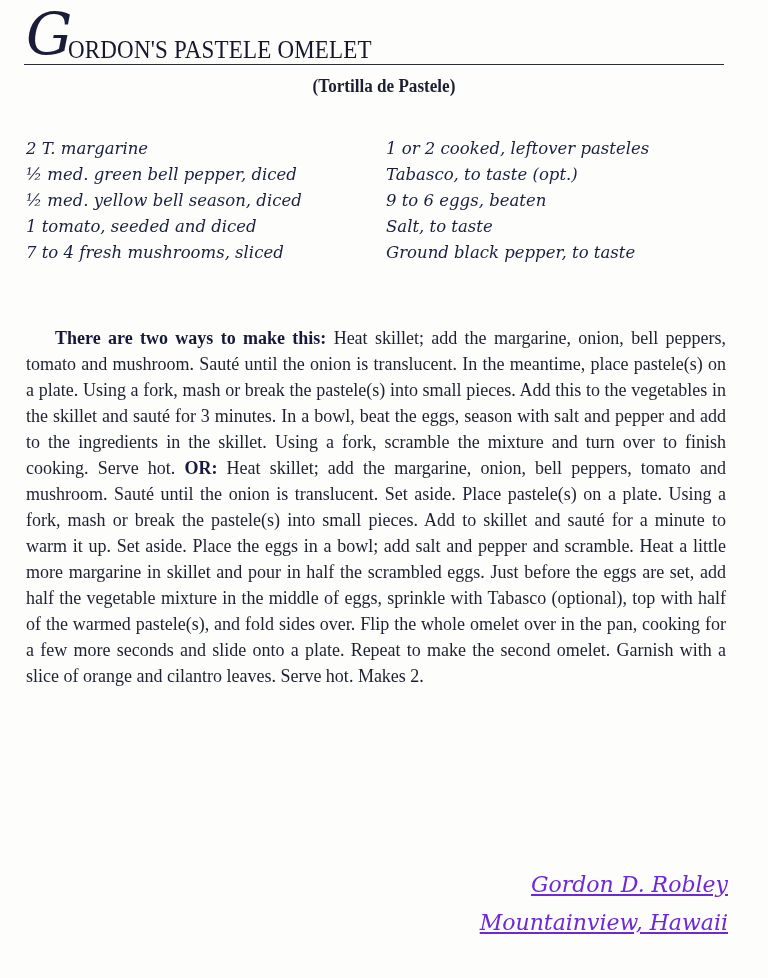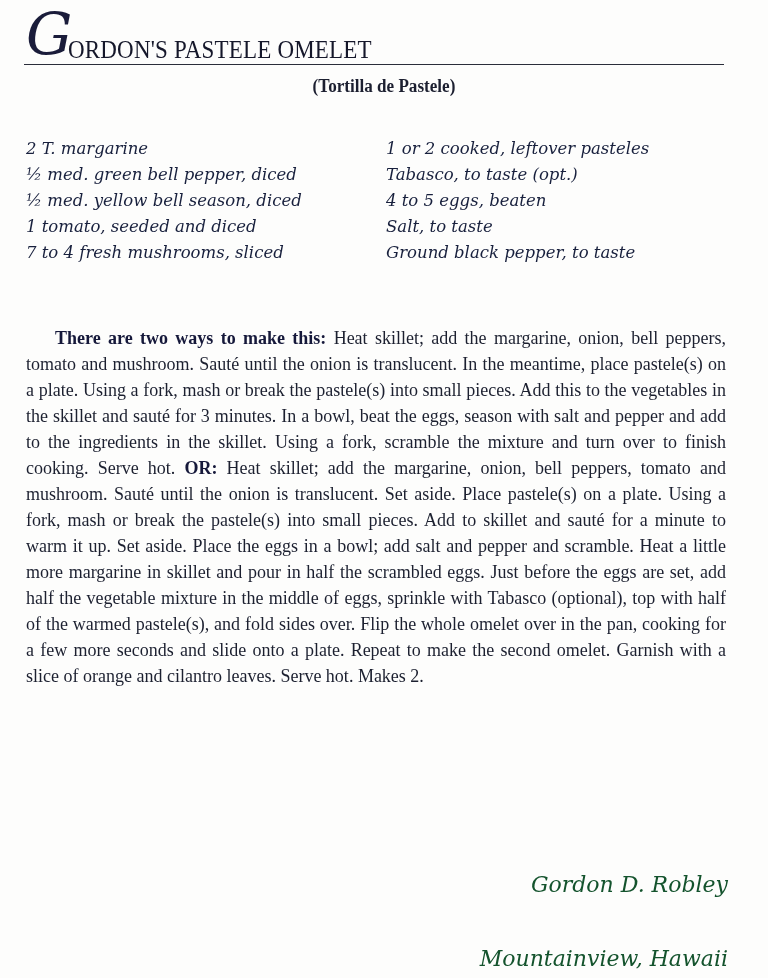--- a/index.html
+++ b/index.html
@@ -40,24 +40,24 @@
   .ing-col div { white-space: nowrap; }
   .method {
     position: absolute; left: 26px; top: 307px; width: 700px;
     font-size: 18px; line-height: 26px; text-align: justify;
     text-indent: 29px; color: #1c2030;
   }
   .method b { font-weight: bold; color: #15183a; }
   .sig {
     position: absolute; right: 40px; text-align: right;
     font-family: "DejaVu Serif", serif; font-style: italic;
-    font-size: 22px; color: #14532d;
+    font-size: 22px; color: #6d28d9; text-decoration: underline;
   }
   .sig.name { top: 872px; }
-  .sig.loc { top: 910px; margin-top: 36px; }
+  .sig.loc { top: 910px; }
 </style>
 </head>
 <body>
 
 <div class="page">
   <div class="title-row">
     <span class="title-initial">G</span>
     <span class="title-rest">ORDON'S PASTELE OMELET</span>
   </div>
   <div class="subtitle">(Tortilla de Pastele)</div>
@@ -65,21 +65,21 @@
   <div class="ing-col left">
     <div>2 T. margarine</div>
     <div>½ med. green bell pepper, diced</div>
     <div>½ med. yellow bell season, diced</div>
     <div>1 tomato, seeded and diced</div>
     <div>7 to 4 fresh mushrooms, sliced</div>
   </div>
   <div class="ing-col right">
     <div>1 or 2 cooked, leftover pasteles</div>
     <div>Tabasco, to taste (opt.)</div>
-    <div>4 to 5 eggs, beaten</div>
+    <div>9 to 6 eggs, beaten</div>
     <div>Salt, to taste</div>
     <div>Ground black pepper, to taste</div>
   </div>
 
   <p class="method"><b>There are two ways to make this:</b><span> Heat skillet; add the margarine, onion, bell peppers, tomato and mushroom. Sauté until the onion is translucent. In the meantime, place pastele(s) on a plate. Using a fork, mash or break the pastele(s) into small pieces. Add this to the vegetables in the skillet and sauté for 3 minutes. In a bowl, beat the eggs, season with salt and pepper and add to the ingredients in the skillet. Using a fork, scramble the mixture and turn over to finish cooking. Serve hot. </span><b>OR:</b><span> Heat skillet; add the margarine, onion, bell peppers, tomato and mushroom. Sauté until the onion is translucent. Set aside. Place pastele(s) on a plate. Using a fork, mash or break the pastele(s) into small pieces. Add to skillet and sauté for a minute to warm it up. Set aside. Place the eggs in a bowl; add salt and pepper and scramble. Heat a little more margarine in skillet and pour in half the scrambled eggs. Just before the eggs are set, add half the vegetable mixture in the middle of eggs, sprinkle with Tabasco (optional), top with half of the warmed pastele(s), and fold sides over. Flip the whole omelet over in the pan, cooking for a few more seconds and slide onto a plate. Repeat to make the second omelet. Garnish with a slice of orange and cilantro leaves. Serve hot. Makes 2.</span></p>
 
   <div class="sig name">Gordon D. Robley</div>
   <div class="sig loc">Mountainview, Hawaii</div>
 </div>
 

